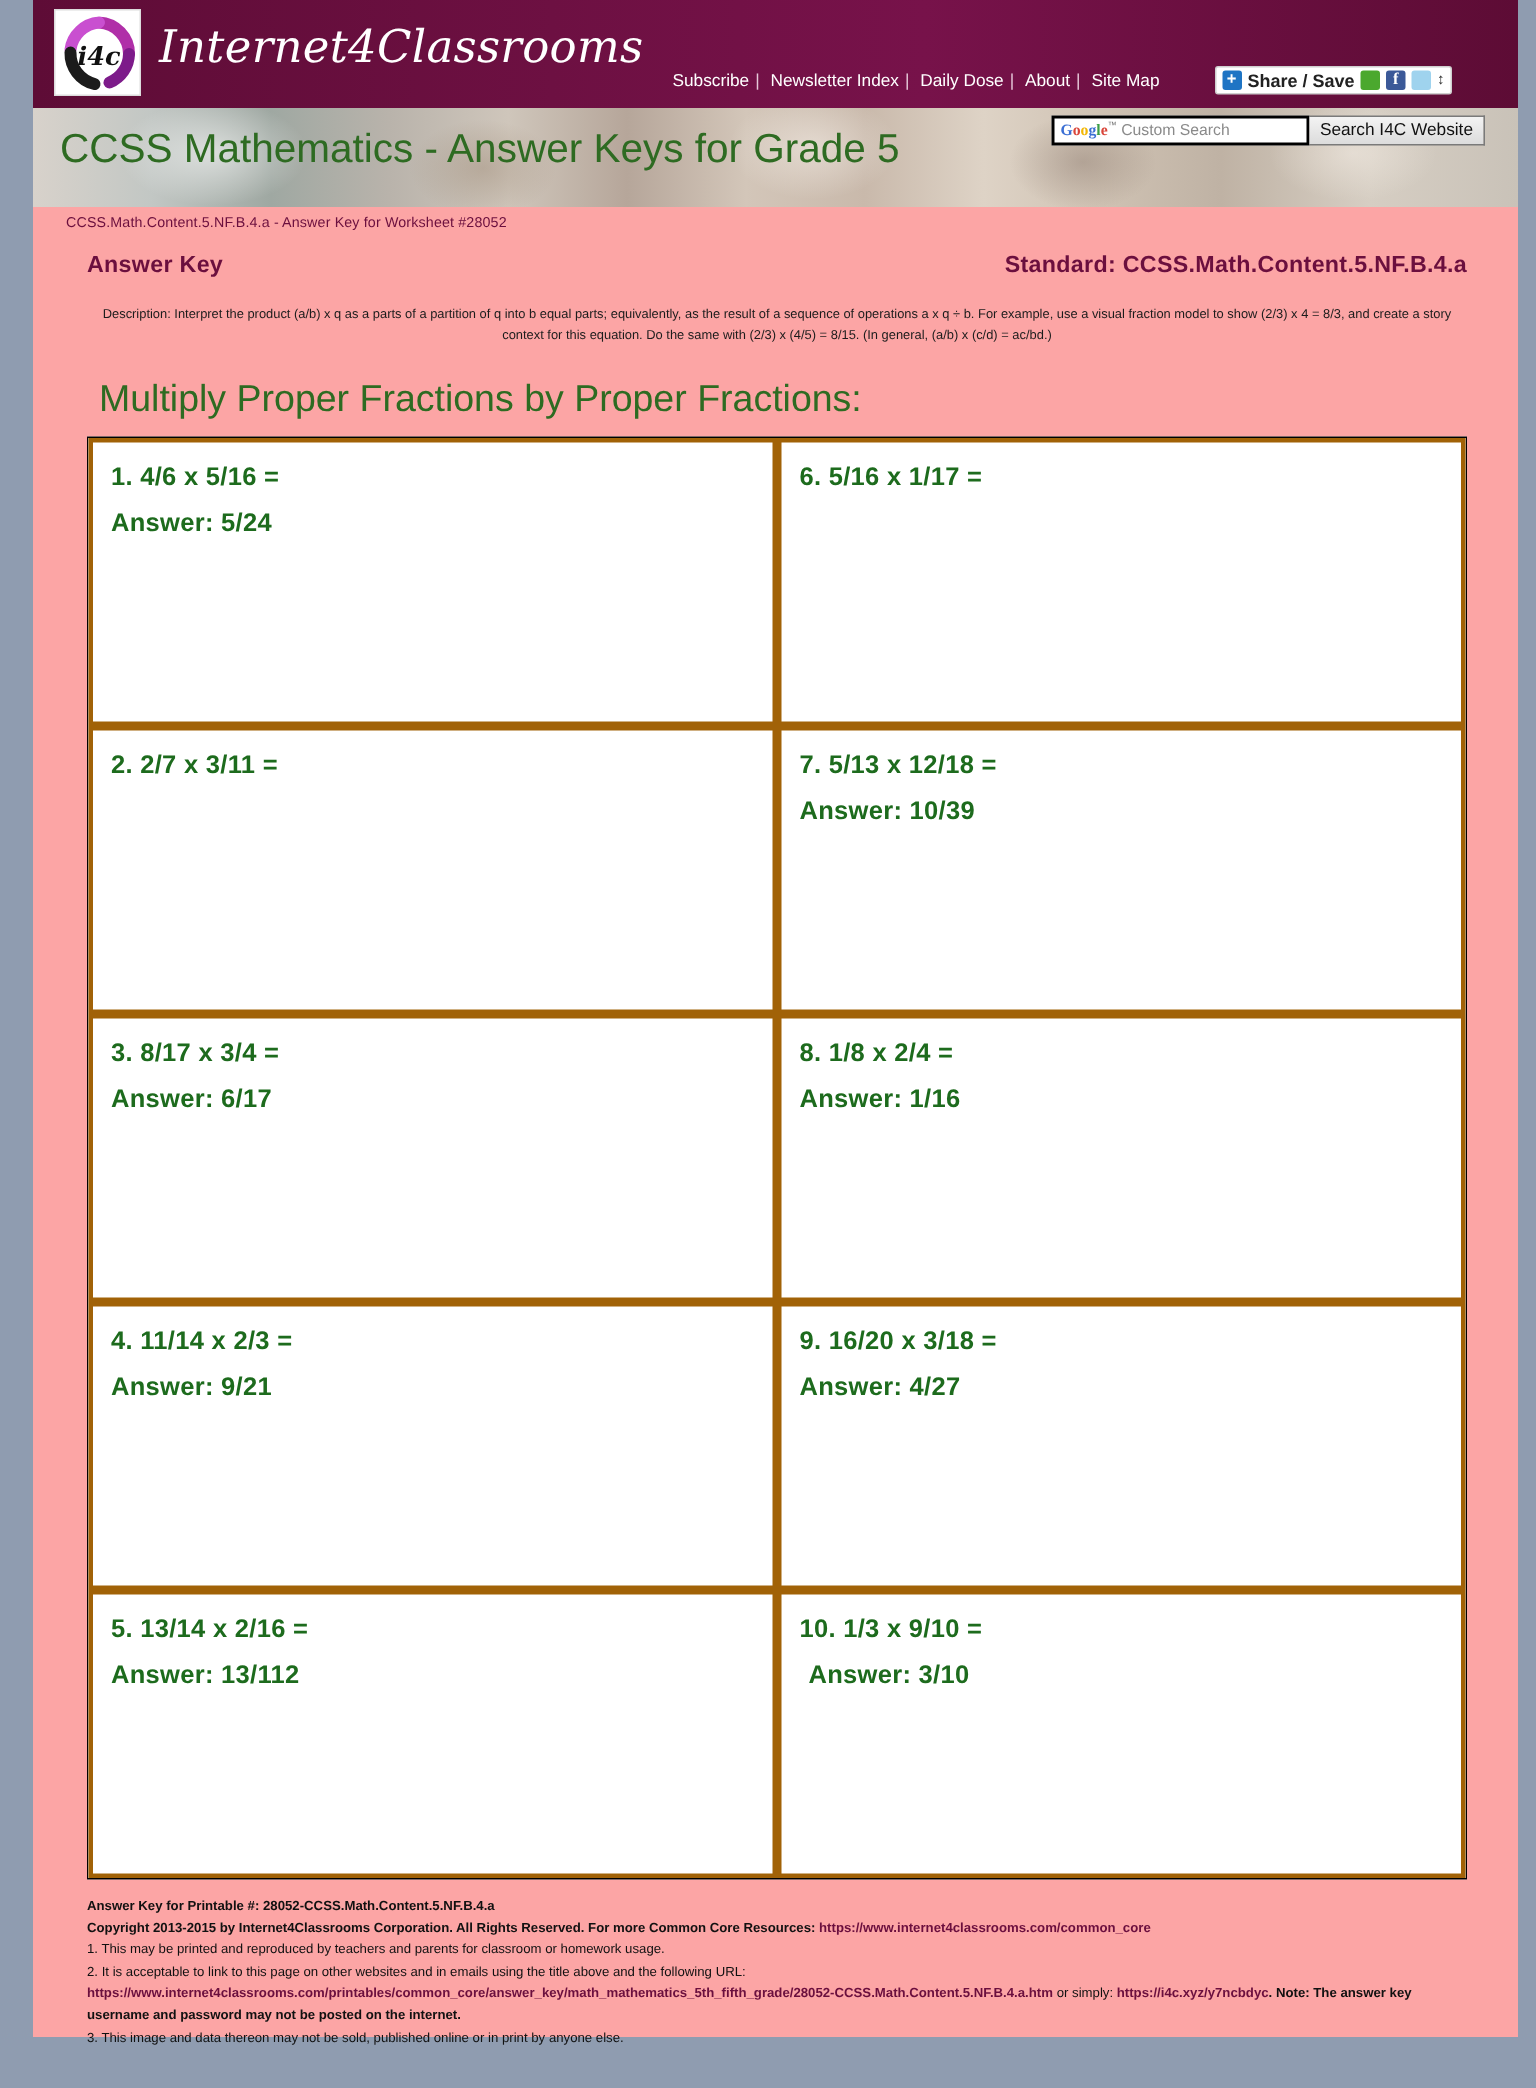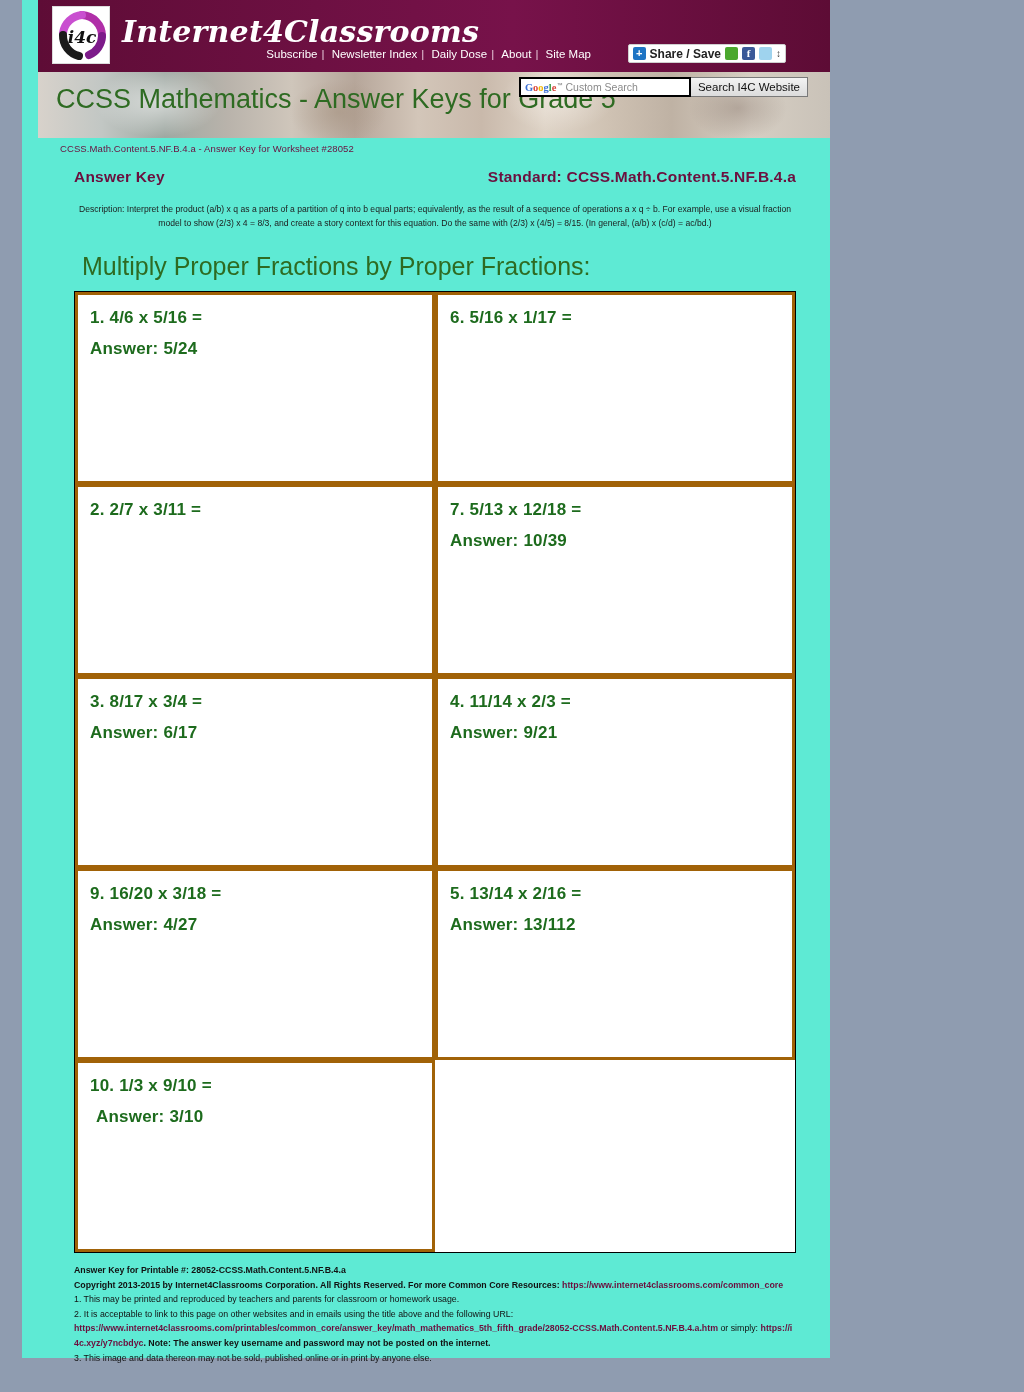--- a/index.html
+++ b/index.html
@@ -12,25 +12,24 @@
     position: relative;
     width: 1024px;
     height: 1392px;
     background: #8f9cb0;
     overflow: hidden;
   }
   #sheet {
     position: absolute;
     left: 22px;
     top: 0;
-    width: 808px;
+    width: 990px;
     height: 1358px;
-    background: #5eead4;
+    background: #fca5a5;
     box-shadow: 0 0 0 0 transparent;
-    padding-left: 16px;
   }
 
   
   #masthead {
     position: relative;
     height: 72px;
     background: #6b0f3e;
     background: linear-gradient(90deg,#5e0c36 0%, #6d1042 35%, #77124a 60%, #5d0c35 100%);
     overflow: hidden;
   }
@@ -46,21 +45,21 @@
     left: 4px; top: 4px;
     width: 50px; height: 50px;
   }
   #brand-text {
     position: absolute;
     left: 84px; top: 14px;
     color: #ffffff;
     font-family: "DejaVu Serif", serif;
     font-style: italic;
     font-size: 30px;
-    font-weight: 700;
+    font-weight: 400;
     letter-spacing: .2px;
     white-space: nowrap;
   }
   #topnav {
     position: absolute;
     right: 236px;
     top: 48px;
     font-size: 11.5px;
     color: #ffffff;
     white-space: nowrap;
@@ -334,20 +333,24 @@
         </div>
         <div class="cell">
           <div class="q">7. 5/13 x 12/18 =</div>
           <div class="a">Answer: 10/39</div>
         </div>
 
         <div class="cell">
           <div class="q">3. 8/17 x 3/4 =</div>
           <div class="a">Answer: 6/17</div>
         </div>
+        <div class="cell">
+          <div class="q">8. 1/8 x 2/4 =</div>
+          <div class="a">Answer: 1/16</div>
+        </div>
 
         <div class="cell">
           <div class="q">4. 11/14 x 2/3 =</div>
           <div class="a">Answer: 9/21</div>
         </div>
         <div class="cell">
           <div class="q">9. 16/20 x 3/18 =</div>
           <div class="a">Answer: 4/27</div>
         </div>
 

